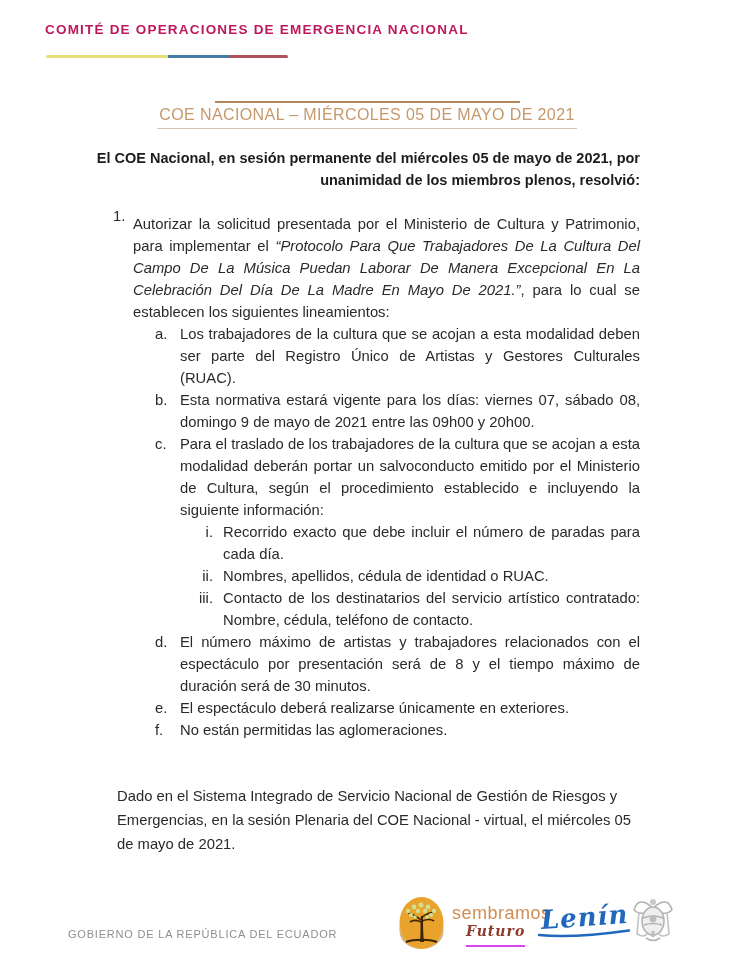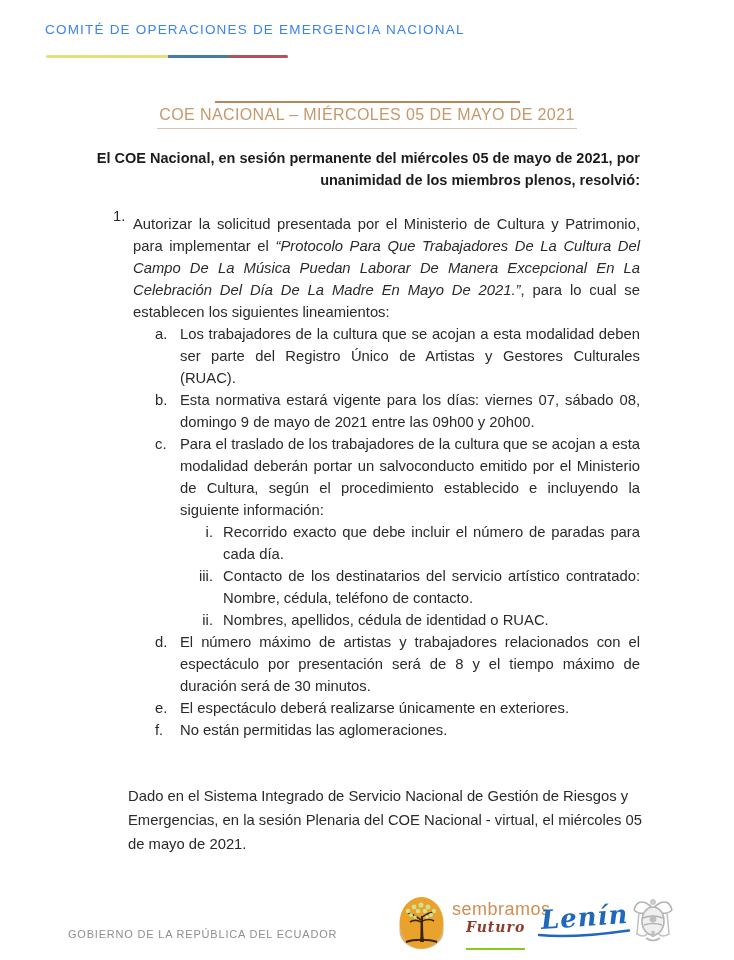--- a/index.html
+++ b/index.html
@@ -8,21 +8,21 @@
     width:734px;height:960px;
     background:#ffffff;
     font-family:"Liberation Sans", sans-serif;
     color:#2a2a2a;
     overflow:hidden;
     margin:0 auto;
   }
   
   .coe-header{position:absolute;top:22px;left:45px;}
   .coe-header-title{
-    font-size:13.5px;letter-spacing:1.2px;color:#3b82f6;font-weight:400;
+    font-size:13.5px;letter-spacing:1.2px;color:#be185d;font-weight:700;
     white-space:nowrap;
     text-align:right;
   }
   .flag-bar{position:absolute;top:55px;left:46px;display:flex;height:3px;width:242px;border-radius:2px;overflow:hidden;}
   .flag-yellow{width:122px;background:#e6df7b;}
   .flag-blue{width:61px;background:#477ca6;}
   .flag-red{width:59px;background:#b0535e;}
 
   
   .title-block{position:absolute;top:96px;left:94px;width:546px;text-align:center;}
@@ -46,36 +46,36 @@
   .sub-row{display:flex;align-items:flex-start;}
   .letter-label{flex:0 0 25px;}
   .sub-text{flex:1;text-align:justify;}
   .roman-list{margin-left:0px;}
   .roman-row{display:flex;align-items:flex-start;}
   .roman-label{flex:0 0 33px;text-align:right;margin-right:10px;}
   .roman-text{flex:1;text-align:justify;}
 
   .closing{
     position:absolute;top:784px;left:117px;width:525px;
-    font-size:14.8px;line-height:24px;text-align:left;margin-left:11px;
+    font-size:14.8px;line-height:24px;text-align:left;
   }
 
   
   .footer{position:absolute;left:0;bottom:0;width:734px;height:72px;}
   .gov-label{
     position:absolute;left:68px;top:40px;
     font-size:11px;letter-spacing:.8px;color:#8f8f8f;white-space:nowrap;
   }
   .logo-sembramos{position:absolute;left:398px;top:8px;display:flex;align-items:center;}
   .sembramos-text{margin-left:7px;line-height:1;}
   .sembramos-line1{font-size:18px;color:#d08e52;letter-spacing:.5px;margin-top:8px;}
   .sembramos-line2{
     font-size:14px;font-weight:bold;font-style:italic;color:#8e3b2c;
     font-family:"DejaVu Serif", serif;
-    border-bottom:2px solid #84cc16;display:inline-block;margin:2px 0 0 14px;padding-bottom:14px;
+    border-bottom:2px solid #d946ef;display:inline-block;margin:2px 0 0 14px;padding-bottom:7px;
     letter-spacing:1px;
   }
   .logo-lenin{position:absolute;left:537px;top:14px;width:95px;text-align:center;}
   .lenin-script{
     font-family:"DejaVu Serif", serif;
     font-size:26px;font-weight:bold;font-style:italic;color:#1f68bb;letter-spacing:1px;
     display:block;transform:rotate(-4deg);
   }
   .lenin-swoosh{display:block;margin-top:-4px;}
   .logo-crest{position:absolute;left:630px;top:6px;}
@@ -126,26 +126,26 @@
       <div class="sub-row">
         <span class="letter-label">c.</span>
         <div class="sub-text">
           <div>Para el traslado de los trabajadores de la cultura que se acojan a esta modalidad deberán portar un salvoconducto emitido por el Ministerio de Cultura, según el procedimiento establecido e incluyendo la siguiente información:</div>
           <div class="roman-list">
             <div class="roman-row">
               <span class="roman-label">i.</span>
               <div class="roman-text">Recorrido exacto que debe incluir el número de paradas para cada día.</div>
             </div>
             <div class="roman-row">
+              <span class="roman-label">ii.</span>
+              <div class="roman-text">Nombres, apellidos, cédula de identidad o RUAC.</div>
+            </div>
+            <div class="roman-row">
               <span class="roman-label">iii.</span>
               <div class="roman-text">Contacto de los destinatarios del servicio artístico contratado: Nombre, cédula, teléfono de contacto.</div>
-            </div>
-            <div class="roman-row">
-              <span class="roman-label">ii.</span>
-              <div class="roman-text">Nombres, apellidos, cédula de identidad o RUAC.</div>
             </div>
           </div>
         </div>
       </div>
 
       <div class="sub-row">
         <span class="letter-label">d.</span>
         <div class="sub-text">El número máximo de artistas y trabajadores relacionados con el espectáculo por presentación será de 8 y el tiempo máximo de duración será de 30 minutos.</div>
       </div>
 

